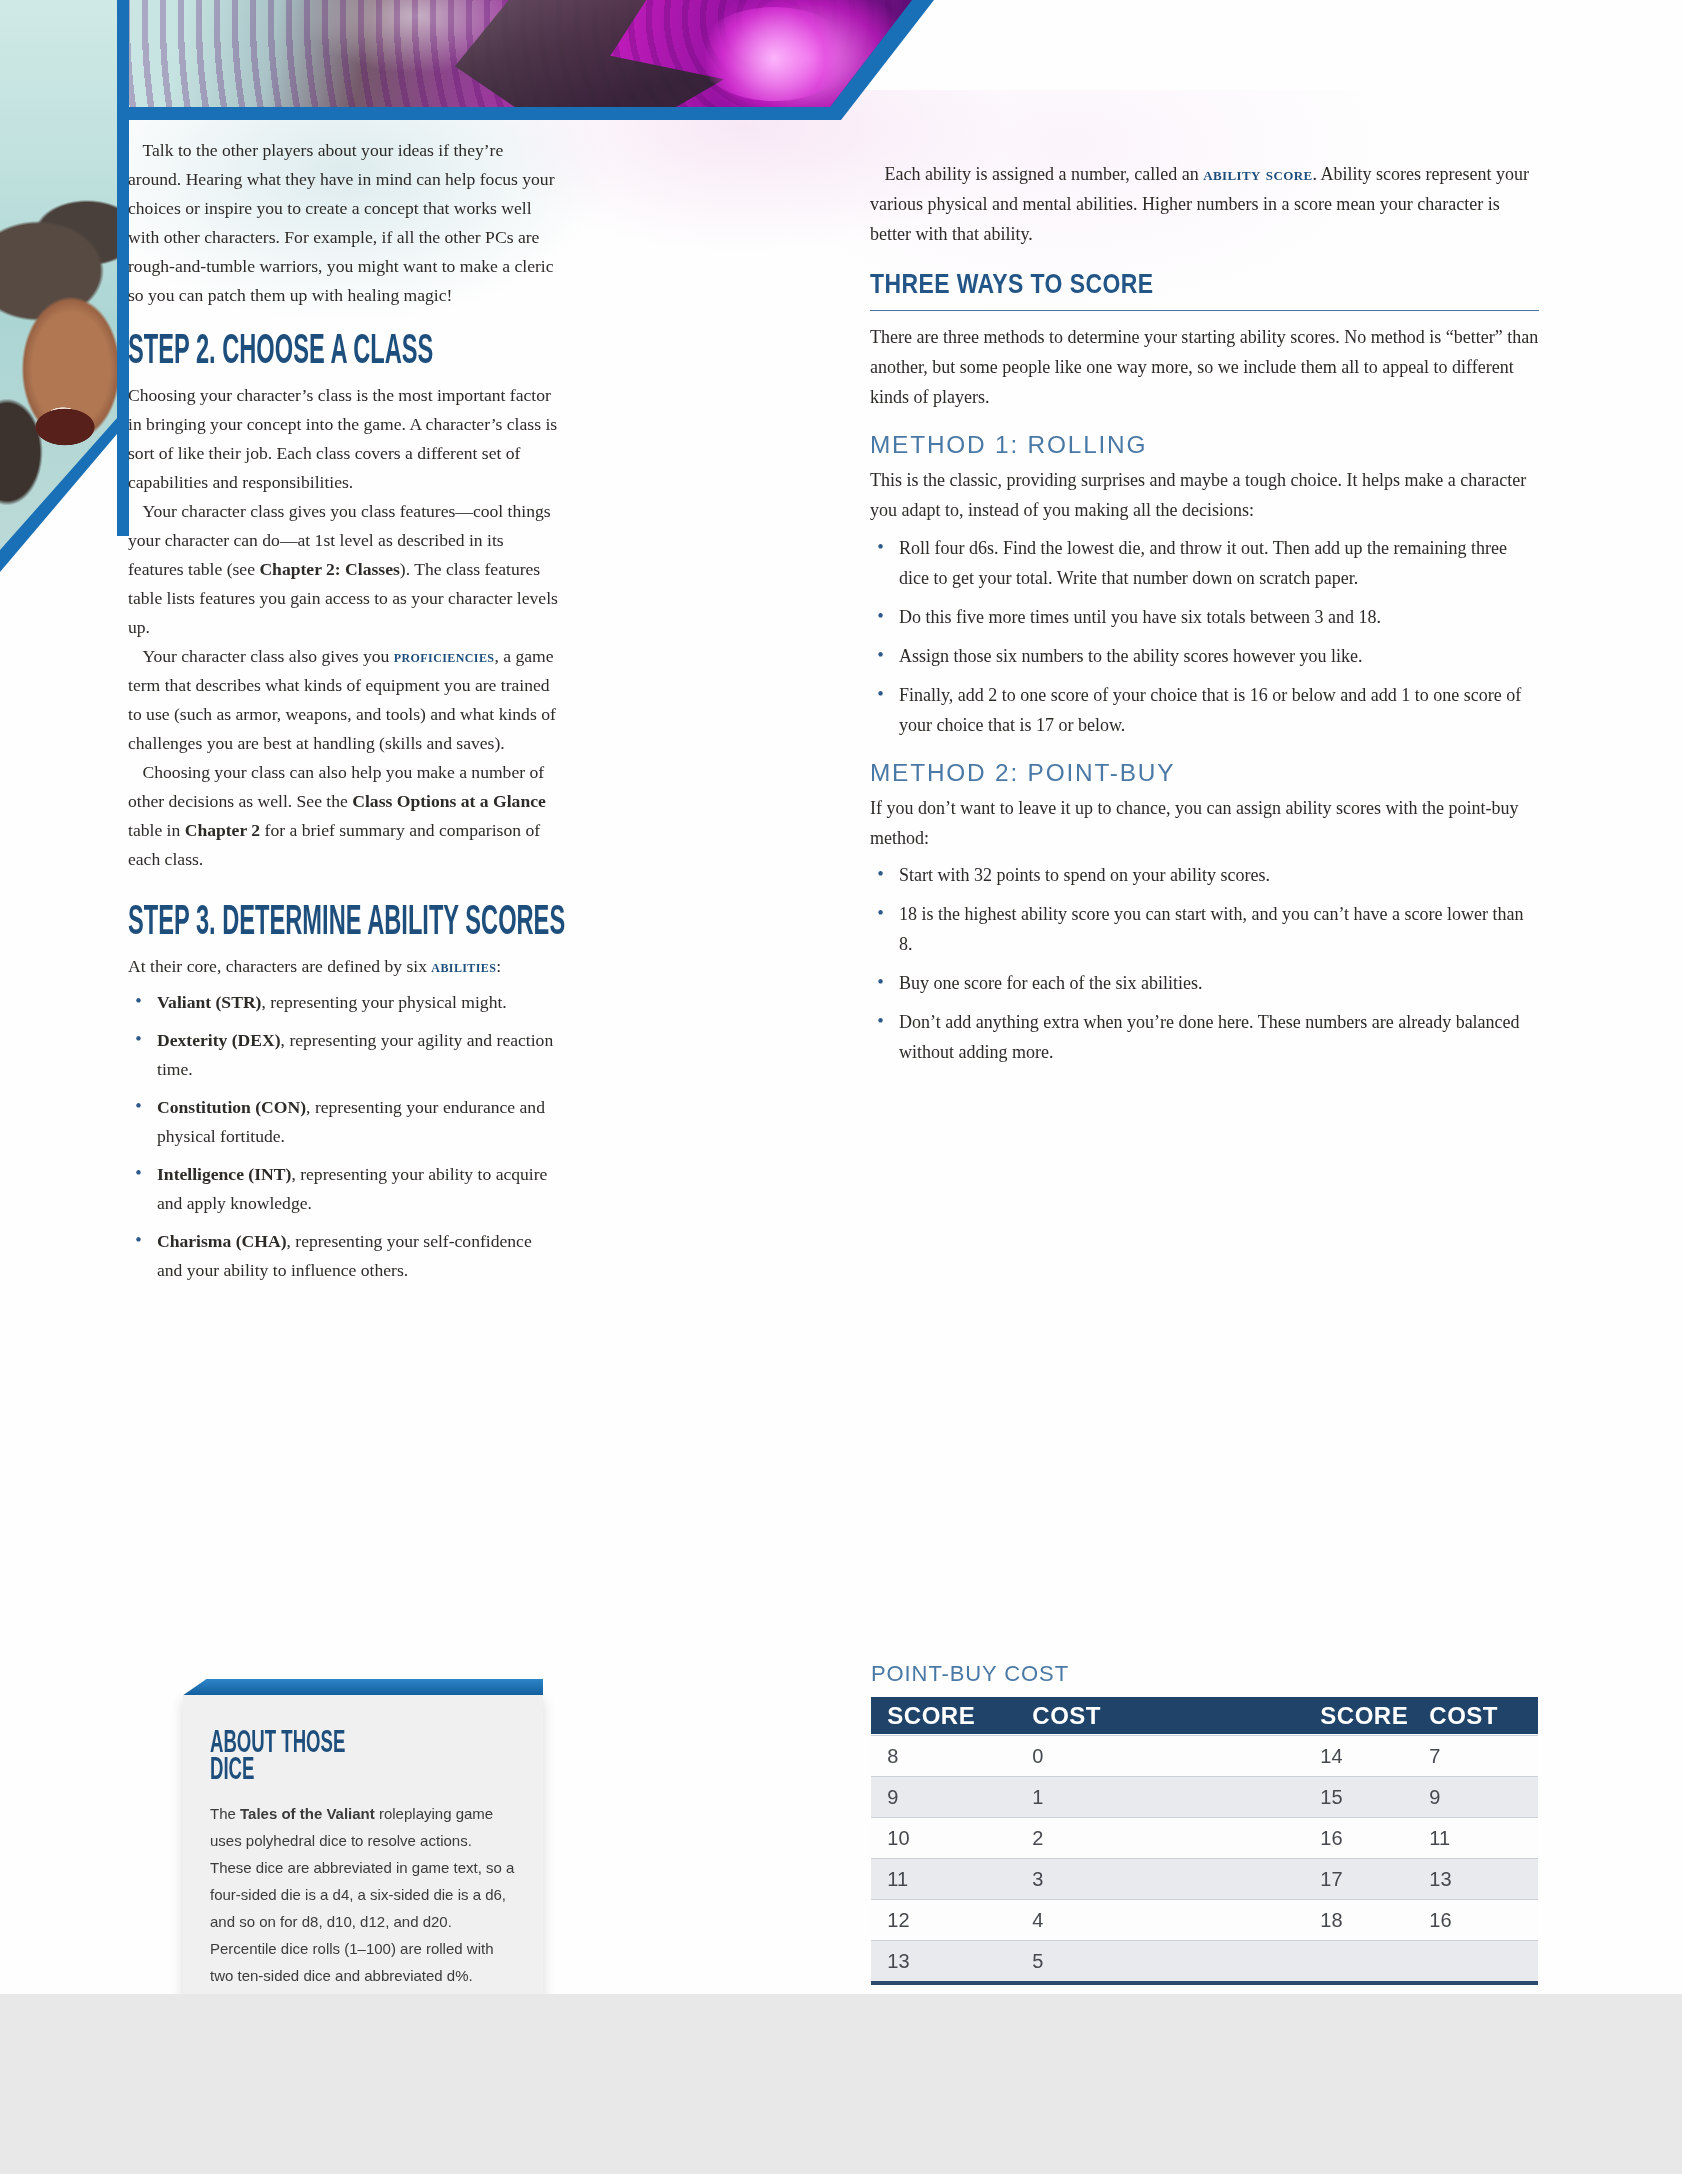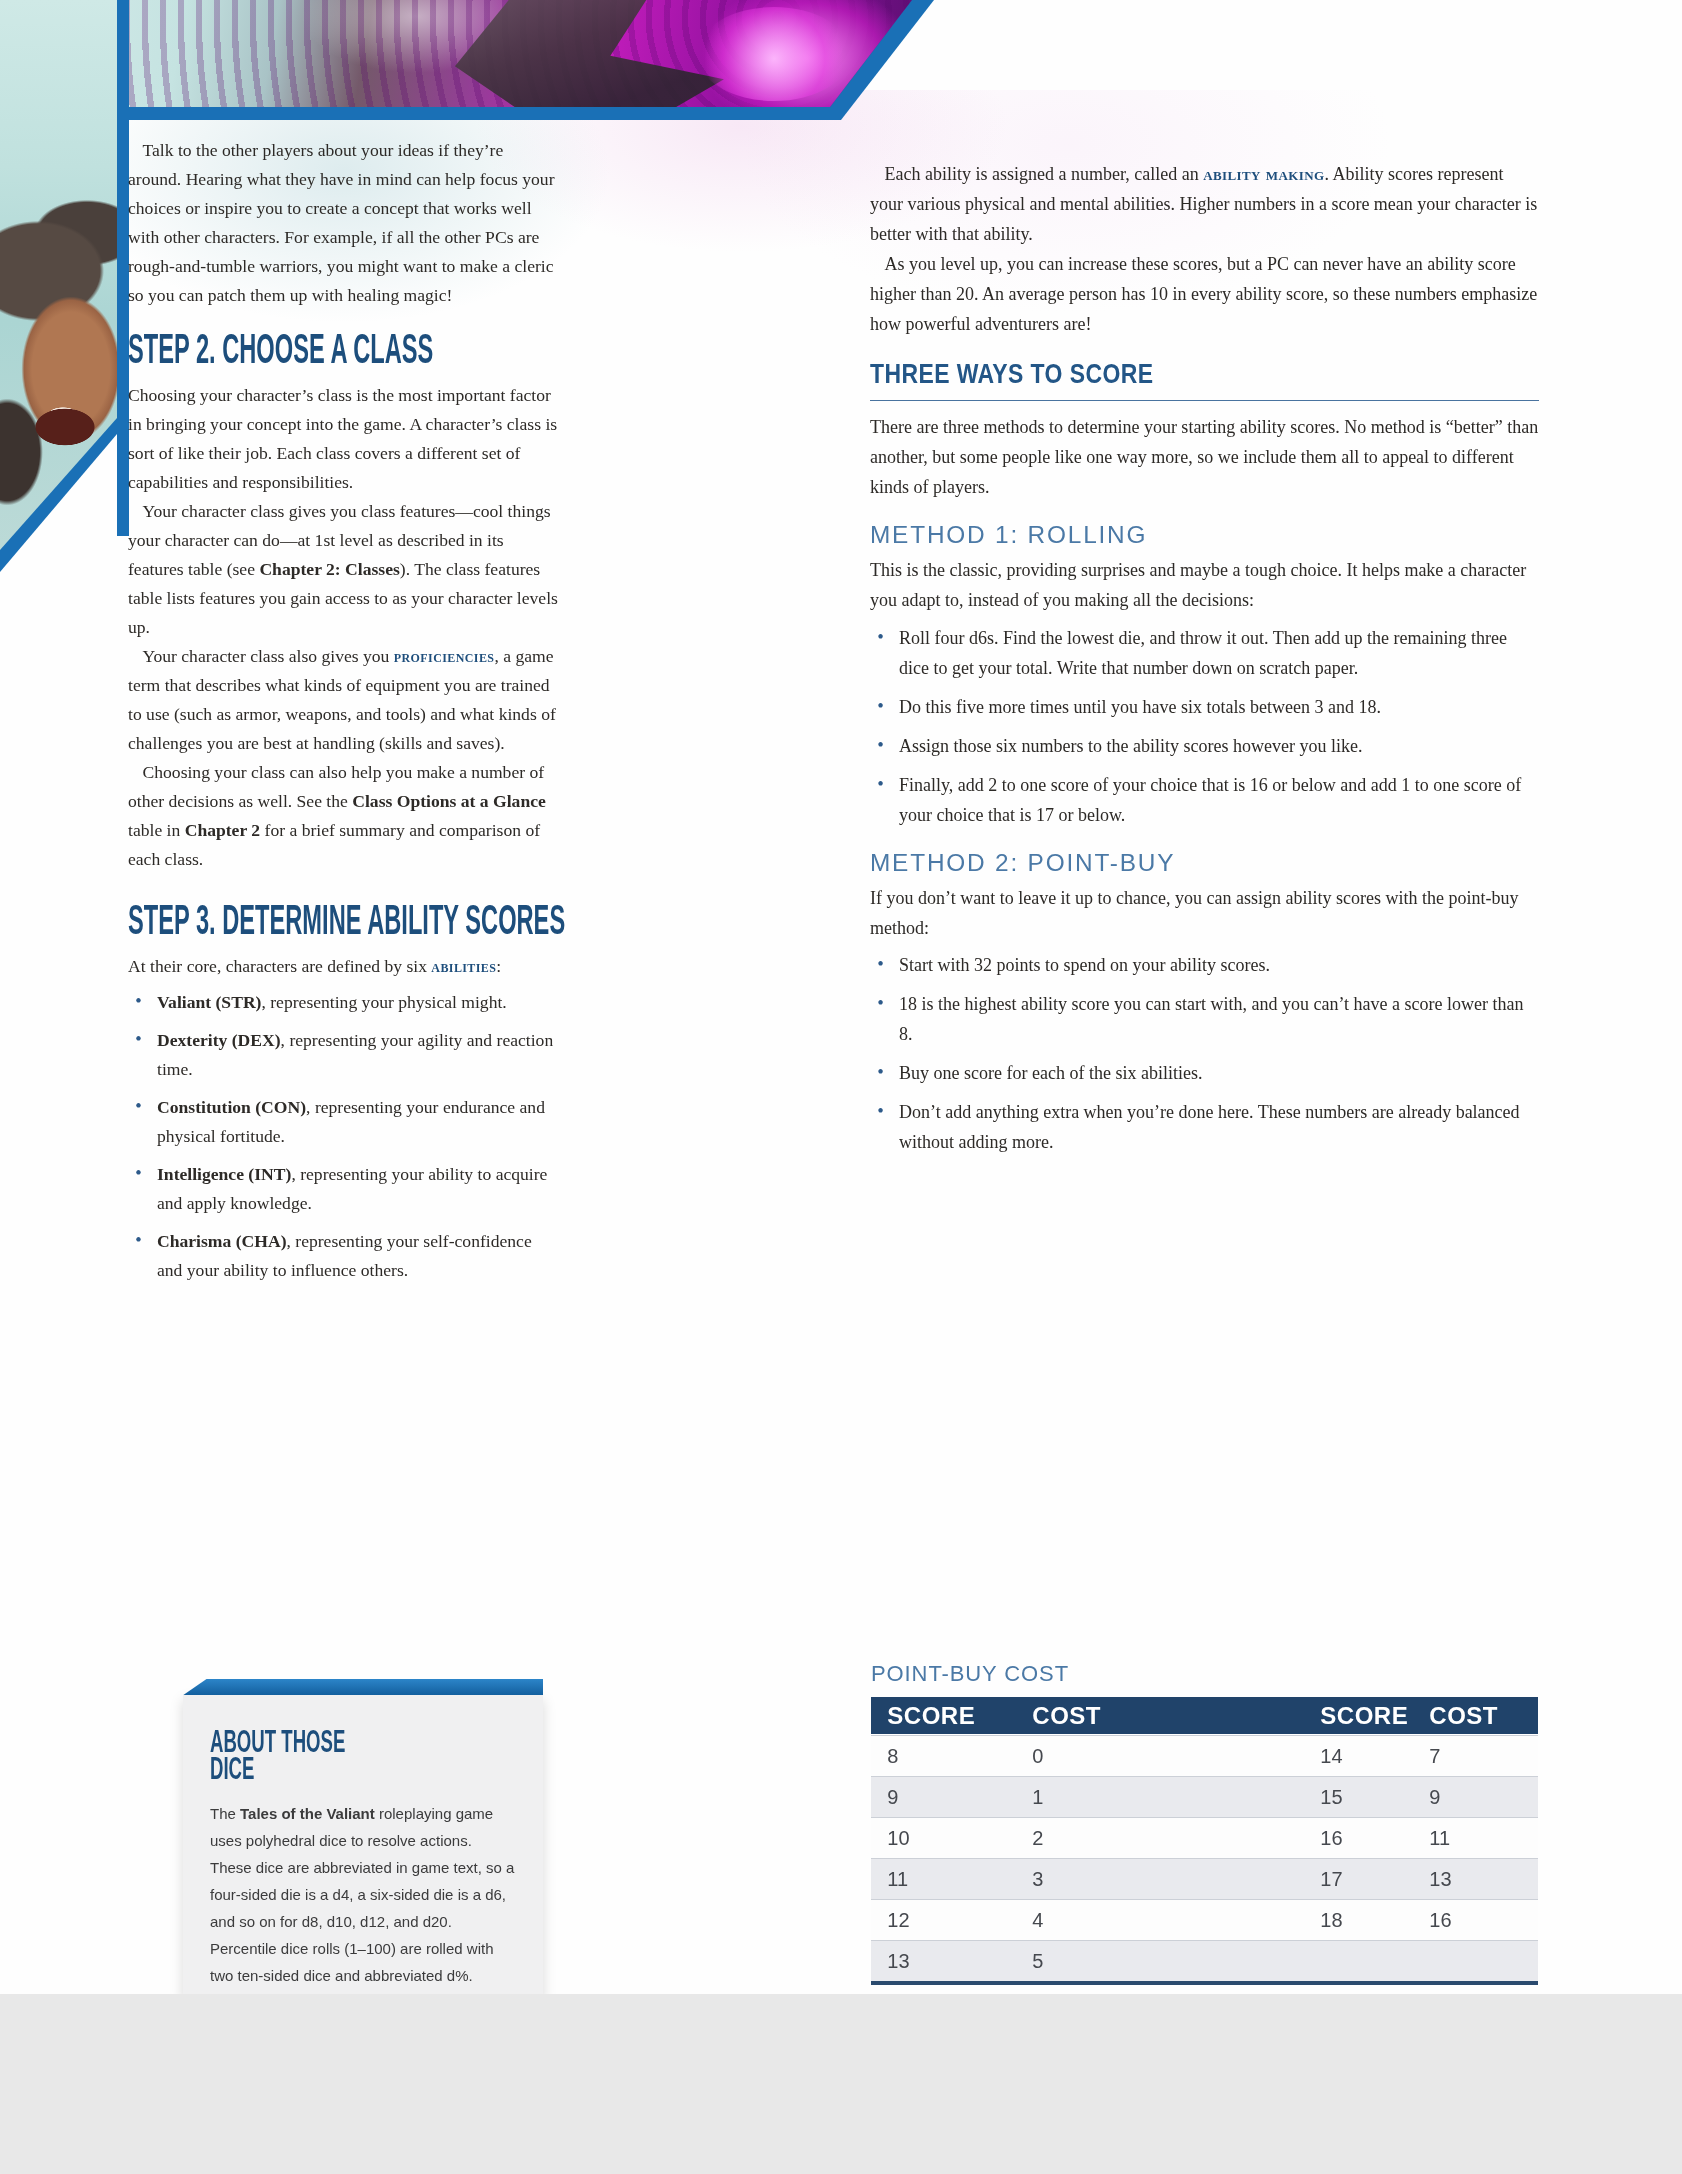--- a/index.html
+++ b/index.html
@@ -137,22 +137,21 @@
     <ul class="bullets">
       <li><span class="seg-b">Valiant (STR)</span><span>, representing your physical might.</span></li>
       <li><span class="seg-b">Dexterity (DEX)</span><span>, representing your agility and reaction time.</span></li>
       <li><span class="seg-b">Constitution (CON)</span><span>, representing your endurance and physical fortitude.</span></li>
       <li><span class="seg-b">Intelligence (INT)</span><span>, representing your ability to acquire and apply knowledge.</span></li>
       <li><span class="seg-b">Charisma (CHA)</span><span>, representing your self-confidence and your ability to influence others.</span></li>
     </ul>
   </div>
 
   <div class="col" id="col-right">
-    <p class="ind"><span>Each ability is assigned a number, called an </span><span class="seg-sc">ability making</span><span>. Ability scores represent your various physical and mental abilities. Higher numbers in a score mean your character is better with that ability.</span></p>
-    <p class="ind"><span>As you level up, you can increase these scores, but a PC can never have an ability score higher than 20. An average person has 10 in every ability score, so these numbers emphasize how powerful adventurers are!</span></p>
+    <p class="ind"><span>Each ability is assigned a number, called an </span><span class="seg-sc">ability score</span><span>. Ability scores represent your various physical and mental abilities. Higher numbers in a score mean your character is better with that ability.</span></p>
 
     <div id="three-ways-heading">
       <span class="semi">THREE WAYS TO SCORE</span>
     </div>
     <p><span>There are three methods to determine your starting ability scores. No method is “better” than another, but some people like one way more, so we include them all to appeal to different kinds of players.</span></p>
 
     <div class="method-heading">METHOD 1: ROLLING</div>
     <p><span>This is the classic, providing surprises and maybe a tough choice. It helps make a character you adapt to, instead of you making all the decisions:</span></p>
     <ul class="bullets">
       <li><span>Roll four d6s. Find the lowest die, and throw it out. Then add up the remaining three dice to get your total. Write that number down on scratch paper.</span></li>

